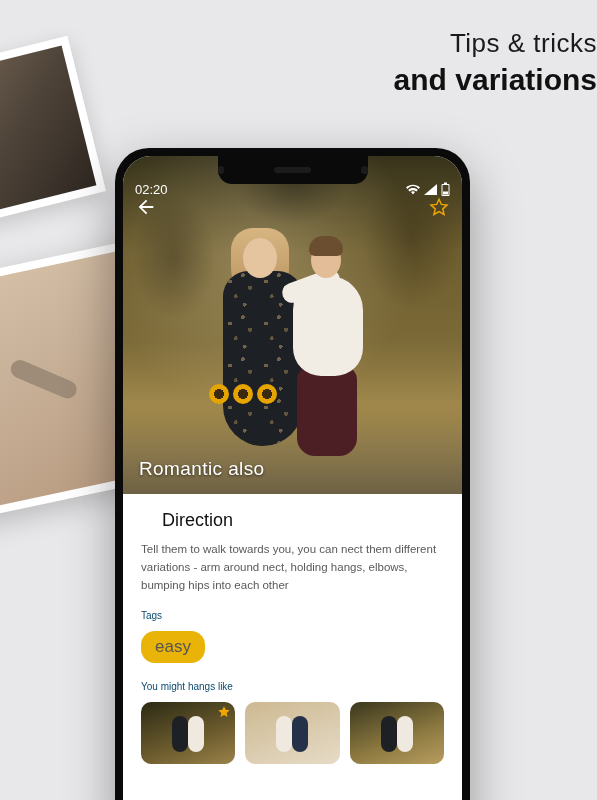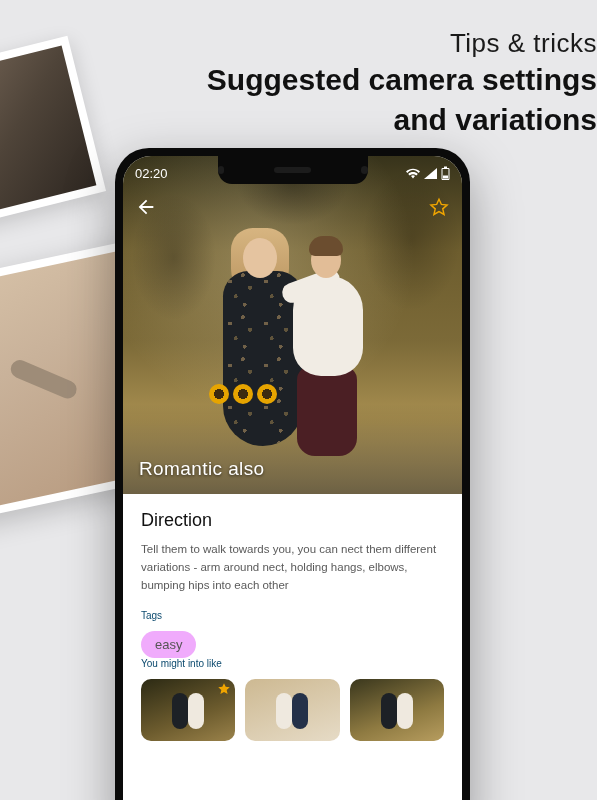--- a/index.html
+++ b/index.html
@@ -29,21 +29,21 @@
           background:
             radial-gradient(circle at 40% 30%, rgba(255,240,200,0.25), rgba(0,0,0,0) 50%),
             linear-gradient(180deg,#37331b 0%, #6d5d2e 28%, #7c6a38 55%, #a88f50 78%, #c6b07b 100%);
           color: #fff; }
   .foliage { position:absolute; inset:0; background:
             radial-gradient(ellipse 60px 90px at 15% 30%, rgba(0,0,0,0.25), transparent 70%),
             radial-gradient(ellipse 70px 100px at 85% 25%, rgba(0,0,0,0.22), transparent 70%),
             radial-gradient(ellipse 80px 60px at 50% 8%, rgba(0,0,0,0.3), transparent 70%); }
   .shade { position: absolute; left:0; right:0; bottom:0; height: 90px; background: linear-gradient(180deg, rgba(0,0,0,0) 0%, rgba(0,0,0,0.45) 100%); }
 
-  .statusbar { position: absolute; top: 4px; left: 0; right: 0; height: 26px; display: flex; justify-content: space-between; align-items: center; padding: 0 12px; font-size: 13px; font-weight: 500; z-index: 20; }
+  .statusbar { position: absolute; top: 20px; left: 0; right: 0; height: 26px; display: flex; justify-content: space-between; align-items: center; padding: 0 12px; font-size: 13px; font-weight: 500; z-index: 20; }
   .status-right { display:flex; align-items:center; gap:4px; }
 
   .topbar { position: absolute; top: 34px; left: 0; right: 0; height: 34px; display: flex; justify-content: space-between; align-items: center; padding: 0 12px; z-index: 20; }
 
   .title-on-image { position: absolute; left: 16px; bottom: 14px; font-size: 19px; font-weight: 500; text-shadow: 0 1px 3px rgba(0,0,0,0.6); letter-spacing: 0.4px; z-index: 20; }
 
   
   .couple { position:absolute; left:50%; top:60px; transform:translateX(-50%); width:200px; height:250px; z-index:10; }
   .her-body { position:absolute; left:30px; top:55px; width:80px; height:175px; border-radius:38px 38px 60px 60px; background:#1d2126; }
   .her-pattern { position:absolute; left:30px; top:55px; width:80px; height:175px; border-radius:38px 38px 60px 60px;
@@ -57,44 +57,43 @@
   .her-hair { position:absolute; left:38px; top:12px; width:58px; height:70px; border-radius:30px 30px 40px 40px; background:linear-gradient(180deg,#d7b581,#b9945f); z-index:-1; }
   .him-body { position:absolute; left:100px; top:60px; width:70px; height:100px; border-radius:34px 34px 28px 28px; background:#f1ece4; }
   .him-legs { position:absolute; left:104px; top:150px; width:60px; height:90px; background:#4b1f24; border-radius:14px 14px 18px 18px; }
   .him-head { position:absolute; left:118px; top:26px; width:30px; height:36px; border-radius:50%; background:#e2bd97; }
   .him-hair { position:absolute; left:116px; top:20px; width:34px; height:20px; border-radius:14px 14px 6px 6px; background:#6b4d2f; }
   .his-arm { position:absolute; left:88px; top:60px; width:60px; height:20px; border-radius:12px; background:#f1ece4; transform:rotate(-20deg); }
   .sunflowers { position:absolute; left:16px; top:168px; display:flex; gap:4px; }
   .sunflowers span{ width:20px; height:20px; border-radius:50%; background:radial-gradient(circle,#3c2a10 0 5px,#e6a400 5px); display:block;}
 
   .content { flex: 1 1 auto; padding: 16px 18px 0; overflow: hidden; }
-  .section-h { font-size: 18px; font-weight: 500; color: #111; margin-bottom: 10px; }
+  .section-h { font-size: 18px; font-weight: 500; color: #111; margin-bottom: 10px; margin-left: 21px; }
   .body-text { font-size: 11.5px; line-height: 1.55; color: #5a5a5a; margin-bottom: 16px; }
   .sub-h { font-size: 10px; color: #0c4a6e; margin-bottom: 10px; }
-  .chip { display: inline-block; background: #f0abfc; color: #555; font-size: 13px; padding: 6px 14px; border-radius: 14px; }
+  .chip { display: inline-block; background: #eab308; color: #555; font-size: 17px; padding: 6px 14px; border-radius: 14px; margin-bottom: 18px; }
 
   .thumbs { display: flex; gap: 10px; margin-top: 10px; }
   .thumb { flex: 1; height: 62px; border-radius: 10px; position: relative; overflow: hidden; }
   .tstar { position: absolute; top: 3px; right: 4px; color: #f0a500; }
   .t1 { background: linear-gradient(160deg,#2c2a14,#6d5c2e 60%,#9a824a); }
   .t2 { background: linear-gradient(160deg,#cdb992,#e6dbc6); }
   .t3 { background: linear-gradient(160deg,#3a371d,#8e7a41 60%,#b79d5f); }
   .tfig { position:absolute; left:50%; top:50%; transform:translate(-50%,-50%); width:40px; height:46px; }
   .tfig .a{position:absolute;left:4px;top:6px;width:16px;height:36px;border-radius:8px;background:#1d2126;}
   .tfig .b{position:absolute;left:20px;top:6px;width:16px;height:36px;border-radius:8px;background:#efe9df;}
   .tfig2 .a{background:#efe9df;} .tfig2 .b{background:#243149;}
 
   svg { display:block; }
 </style>
 </head>
 <body>
 
 <div class="promo-title">
   <div class="small">Tips &amp; tricks</div>
-  <div class="big">Suggested camera settings</div>
   <div class="big">and variations</div>
 </div>
 
 <div class="card1">
     <div class="inner"></div>
   </div>
 <div class="card2">
     <div class="inner">
       <div class="leg"></div>
     </div>
@@ -162,21 +161,21 @@
       <div class="title-on-image">Romantic also</div>
     </div>
 
     <div class="content">
       <div class="section-h">Direction</div>
       <div class="body-text">Tell them to walk towards you, you can nect them different variations - arm around nect, holding hangs, elbows, bumping hips into each other</div>
 
       <div class="sub-h">Tags</div>
       <span class="chip">easy</span>
 
-      <div class="sub-h">You might into like</div>
+      <div class="sub-h">You might hangs like</div>
       <div class="thumbs">
         <div class="thumb t1">
           <div class="tfig">
               <div class="a"></div>
               <div class="b"></div>
             </div>
           <span class="tstar">
             <svg width="14" height="14" viewBox="0 0 24 24">
                 <path fill="#f0a500" d="M12 2l2.9 6.3 6.9.7-5.2 4.7 1.6 6.8L12 17l-6.2 3.5 1.6-6.8L2.2 9l6.9-.7z"></path>
               </svg>

